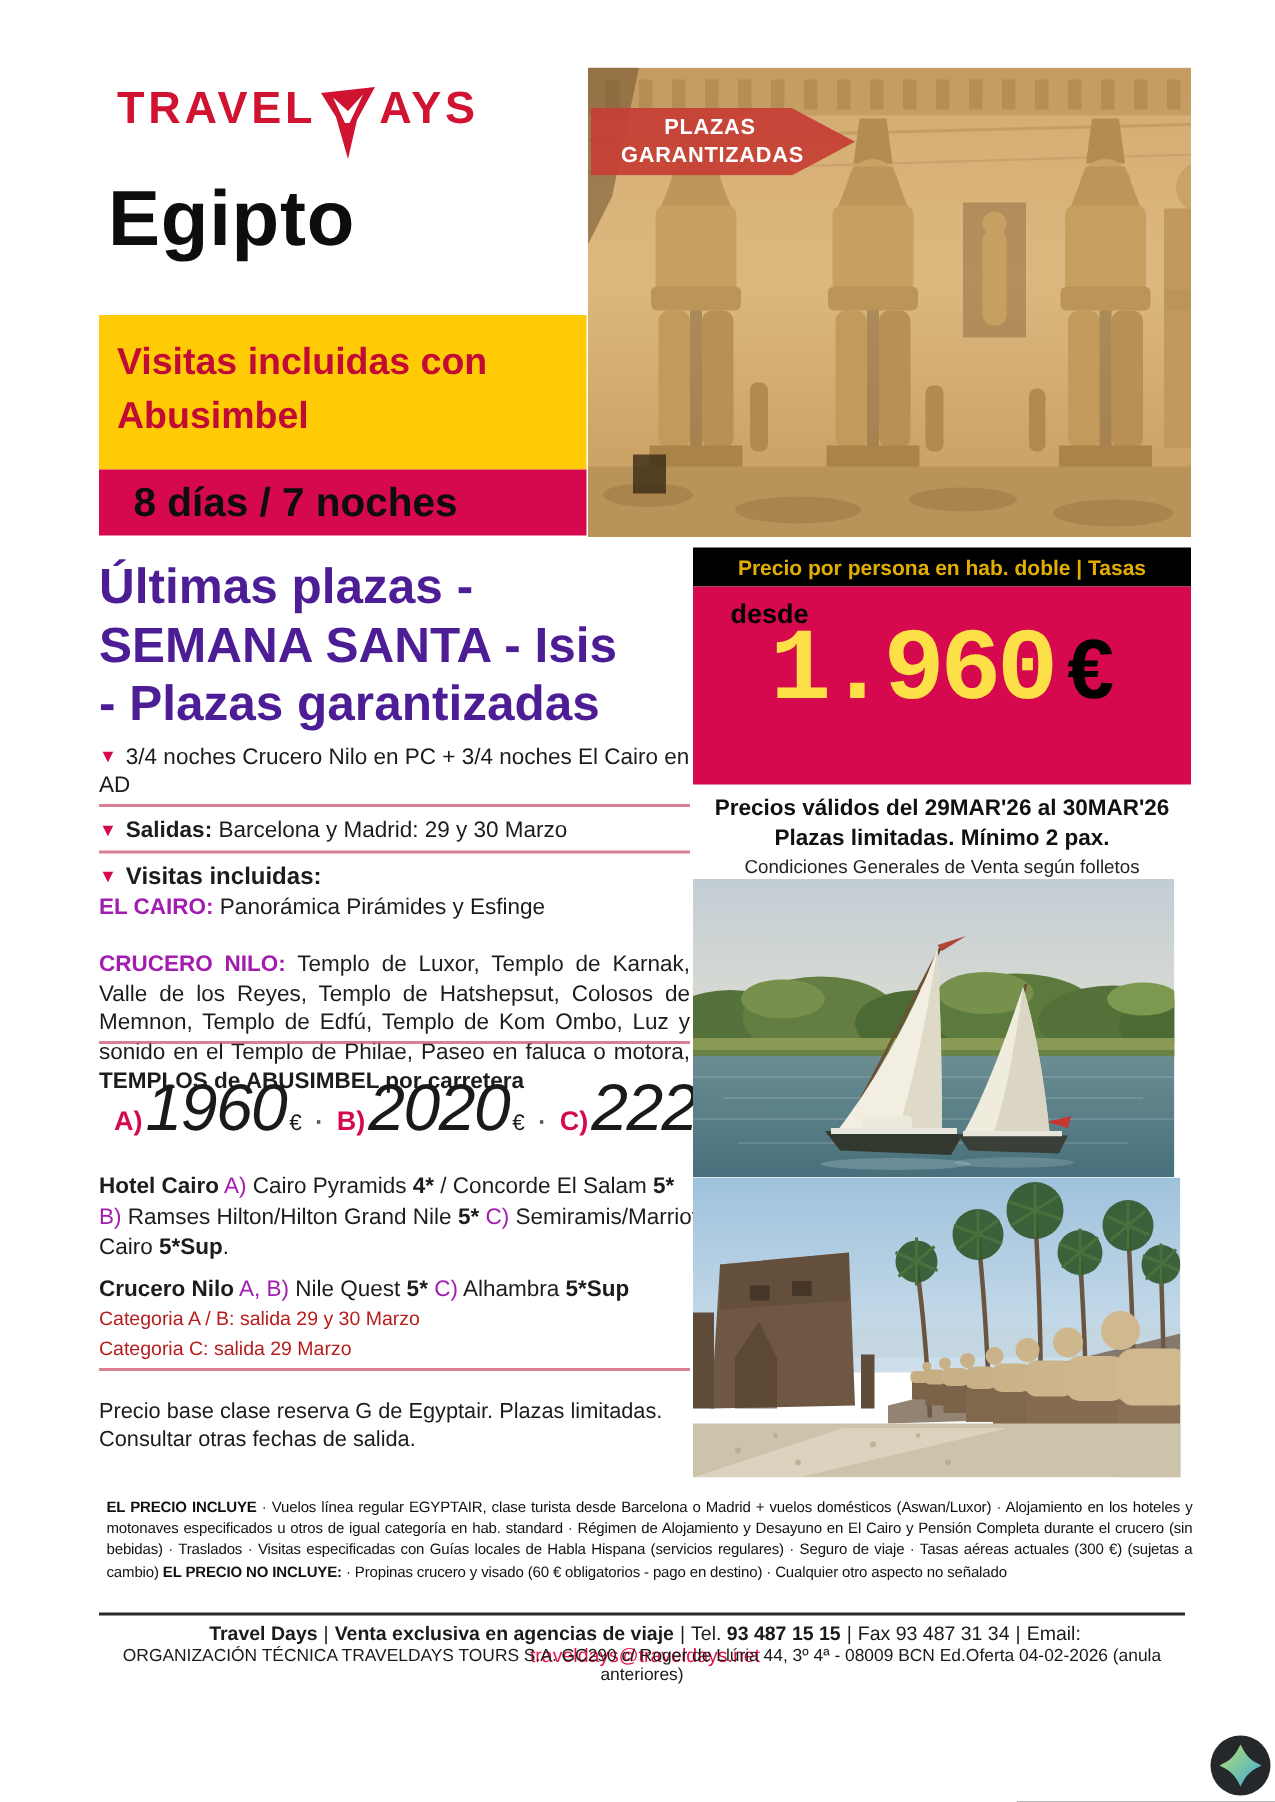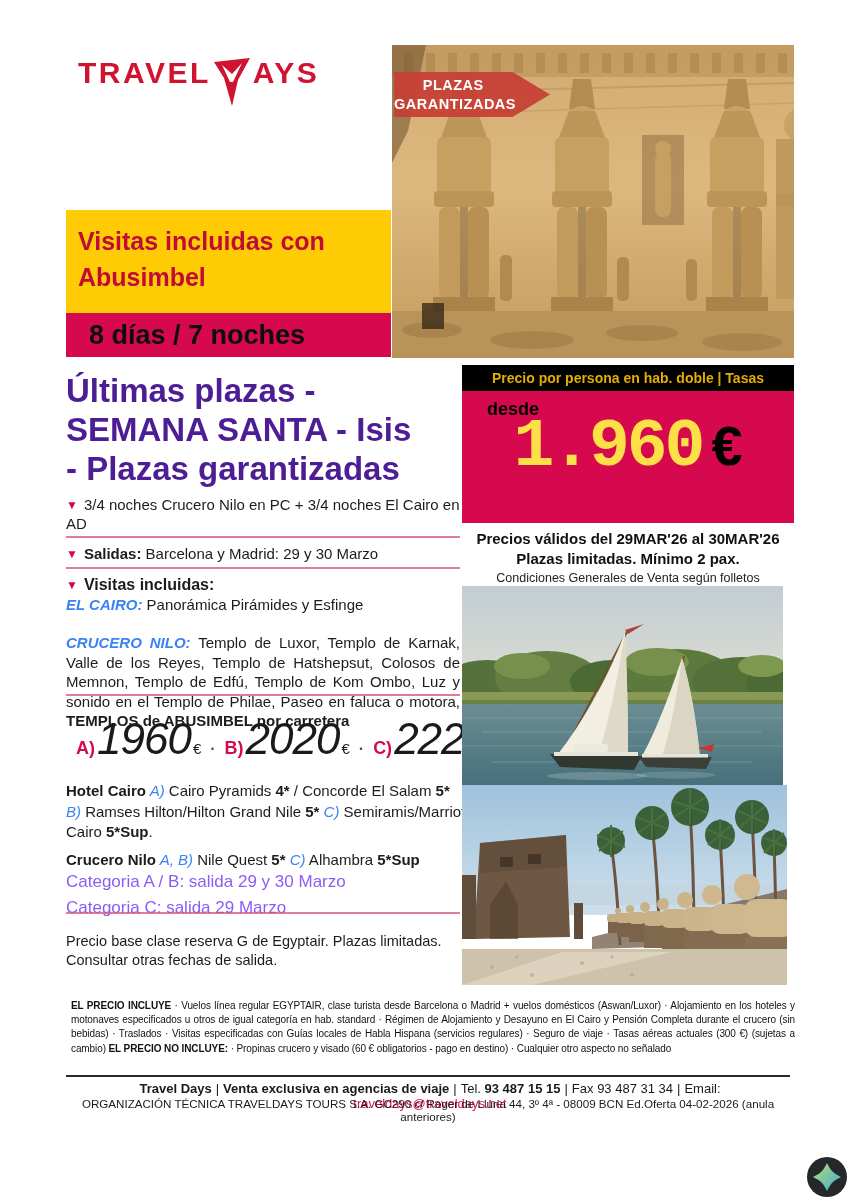--- a/index.html
+++ b/index.html
@@ -18,45 +18,45 @@
   .yellowbox .t{padding:13px 14px 0 12px;font-size:25px;font-weight:bold;color:#c10a36;line-height:1.45;}
   .durbox{left:66px;top:313px;width:325px;height:44px;background:#d6094e;}
   .durbox .t{padding-left:23px;font-size:27px;font-weight:bold;color:#0d0d0d;line-height:44px;}
 
   .headline{left:66px;top:372px;width:404px;font-size:33px;font-weight:bold;color:#4c1d95;line-height:1.18;}
 
   .leftcol{left:66px;width:394px;}
   .body15{font-size:15px;color:#1c1c1c;line-height:1.28;}
   .tri{color:#d6094e;font-size:12px;margin-right:6px;position:relative;top:-1px;}
   .divider{height:2px;background:#cf5473;opacity:.75;}
-  .red{color:#3b82f6;font-style:italic;}
+  .red{color:#a21caf;}
   .b{font-weight:bold;}
   .just{text-align:justify;margin-top:19px;}
 
   
   .prices{left:76px;top:714px;width:400px;display:flex;align-items:baseline;}
   .prices .lbl{font-size:18px;font-weight:bold;color:#d6094e;margin-right:2px;}
   .prices .val{font-size:44px;color:#1a1a1a;letter-spacing:-1px;font-style:italic;}
   .prices .eur{font-size:15px;color:#1a1a1a;margin-left:2px;}
   .prices .sep{font-size:16px;color:#555;margin:0 9px;font-weight:bold;}
 
   .hotels{left:66px;top:781px;width:404px;font-size:15px;line-height:1.38;color:#1c1c1c;}
   .hotels p{margin:0;}
   .hotels p+p{margin-top:7px;}
 
-  .cats{left:66px;top:869px;font-size:17px;line-height:1.5;color:#8b5cf6;}
+  .cats{left:66px;top:869px;font-size:13px;line-height:1.5;color:#b91c1c;}
   .basenote{left:66px;top:932px;width:396px;font-size:14.5px;line-height:1.32;color:#1c1c1c;}
 
   
   .photo{overflow:hidden;}
   .photo svg{display:block;}
 
   .badge{left:394px;top:72px;width:156px;height:45px;background:rgba(198,62,53,0.93);
          clip-path:polygon(0 0,76% 0,100% 50%,76% 100%,0 100%);
-         display:flex;flex-direction:column;justify-content:center;}
+         display:flex;flex-direction:column;justify-content:center;padding-left:20px;}
   .badge .t{width:76%;text-align:center;color:#fff;font-weight:bold;font-size:14.5px;line-height:1.3;letter-spacing:.5px;}
 
   .blackbar{left:462px;top:365px;width:332px;height:26px;background:#000;
             color:#e3ae00;font-size:14px;font-weight:bold;text-align:center;line-height:26px;}
   .pricebox{left:462px;top:391px;width:332px;height:132px;background:#d6094e;}
   .pricebox .desde{position:absolute;left:25px;top:8px;font-size:18px;font-weight:bold;color:#000;}
   .pricebox .big{position:absolute;left:0;top:22px;width:100%;text-align:center;
                  display:flex;justify-content:center;align-items:baseline;}
   .pricebox .amount{font-size:68px;font-weight:bold;color:#fde047;letter-spacing:-3px;line-height:1;font-family:Liberation Mono, monospace;}
   .pricebox .cur{font-size:56px;font-weight:bold;color:#000;margin-left:9px;}
@@ -85,20 +85,21 @@
     <span class="word">TRAVEL</span>
     <span>
         <svg width="40" height="52" viewBox="0 0 40 52">
       <polygon points="2,6 38,2 26,24 20,50 12,22" fill="#cf1330"></polygon>
       <polygon points="10,9 20,18 30,7 21,26 18,26" fill="#ffffff"></polygon>
     </svg>
       </span>
     <span class="word">AYS</span>
   </div>
 
+  <div class="abs title">Egipto</div>
 
   <div class="abs yellowbox">
     <div class="t">Visitas incluidas con Abusimbel</div>
   </div>
 
   <div class="abs durbox">
     <div class="t">8 días / 7 noches</div>
   </div>
 
   <div class="abs headline">

